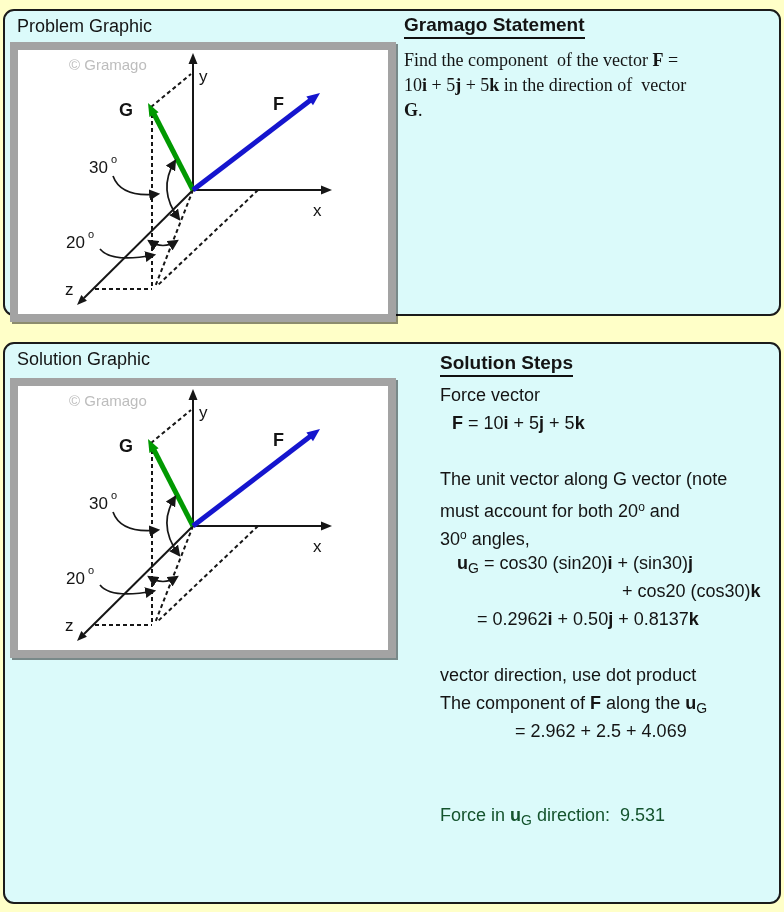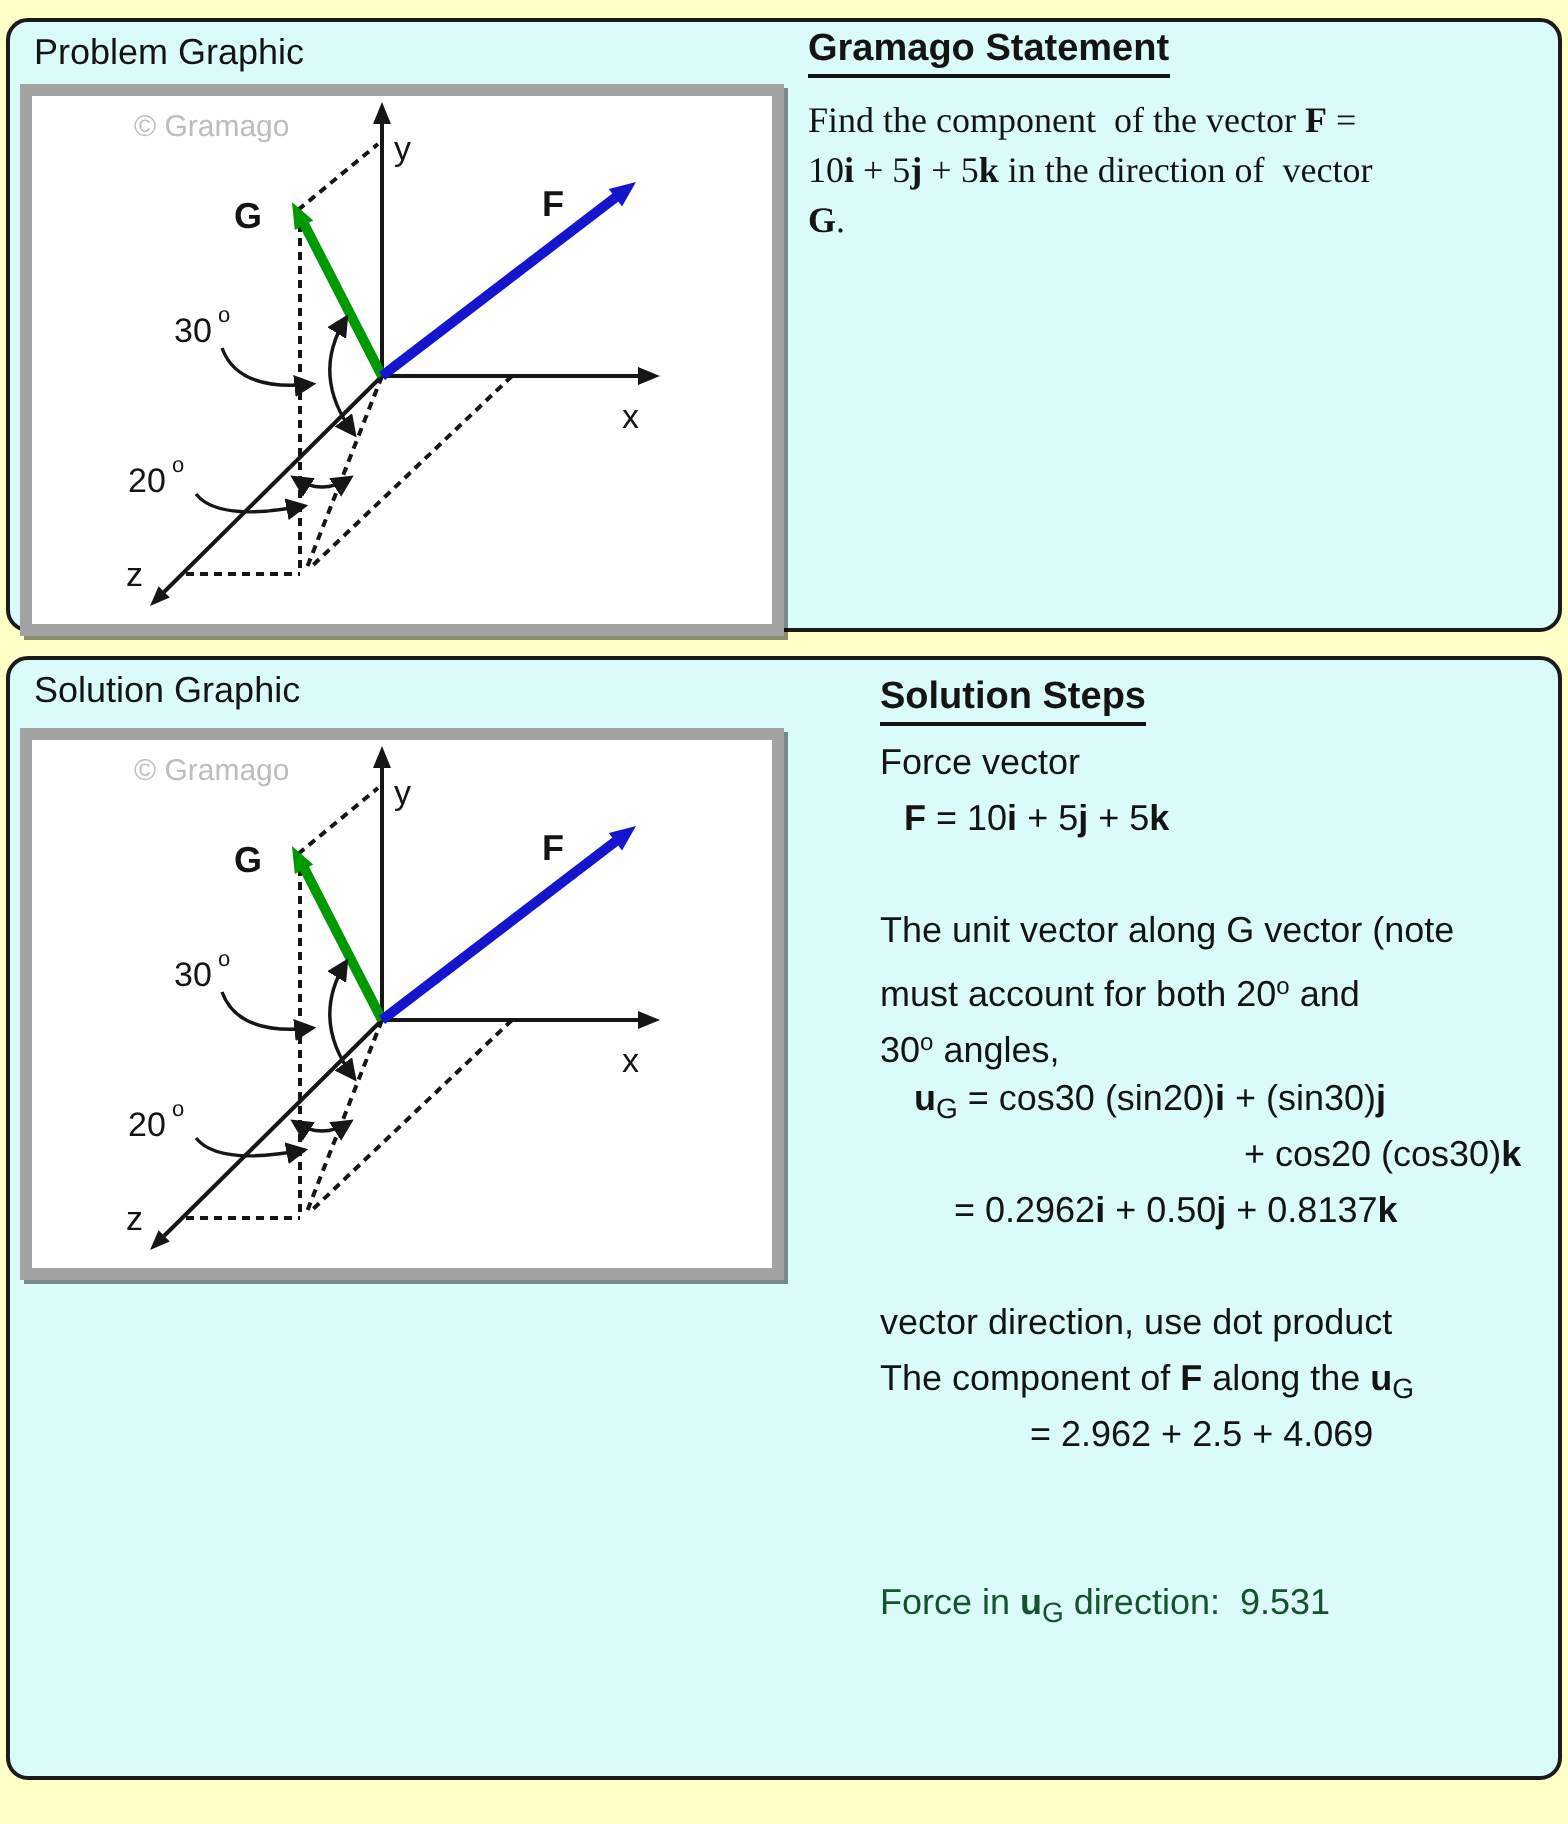--- a/index.html
+++ b/index.html
@@ -13,30 +13,30 @@
   }
   .panel{
     position:absolute;
     left:3px;
     width:774px;
     background:#DBFAFA;
     border:2px solid #1B1B1B;
     border-radius:11px;
   }
   .panel-top{top:9px;height:303px;}
-  .panel-bottom{top:328px;height:558px;}
+  .panel-bottom{top:342px;height:558px;}
   .panel-title{
     position:absolute;left:12px;top:5px;
     font-size:18px;font-weight:normal;
   }
   .gbox{
     position:absolute;left:5px;top:31px;
     width:370px;height:264px;
     background:#FFFFFF;
-    border:6px solid #a3a3a3;
+    border:8px solid #a3a3a3;
     box-shadow:2px 2px 0 rgba(0,0,0,0.45);
     text-align:center;
   }
   .panel-bottom .gbox{top:34px;}
   .rcol{
     position:absolute;left:399px;top:3px;
     width:375px;
   }
   .panel-bottom .rcol{top:8px;margin-left:36px;}
   .rhead{

